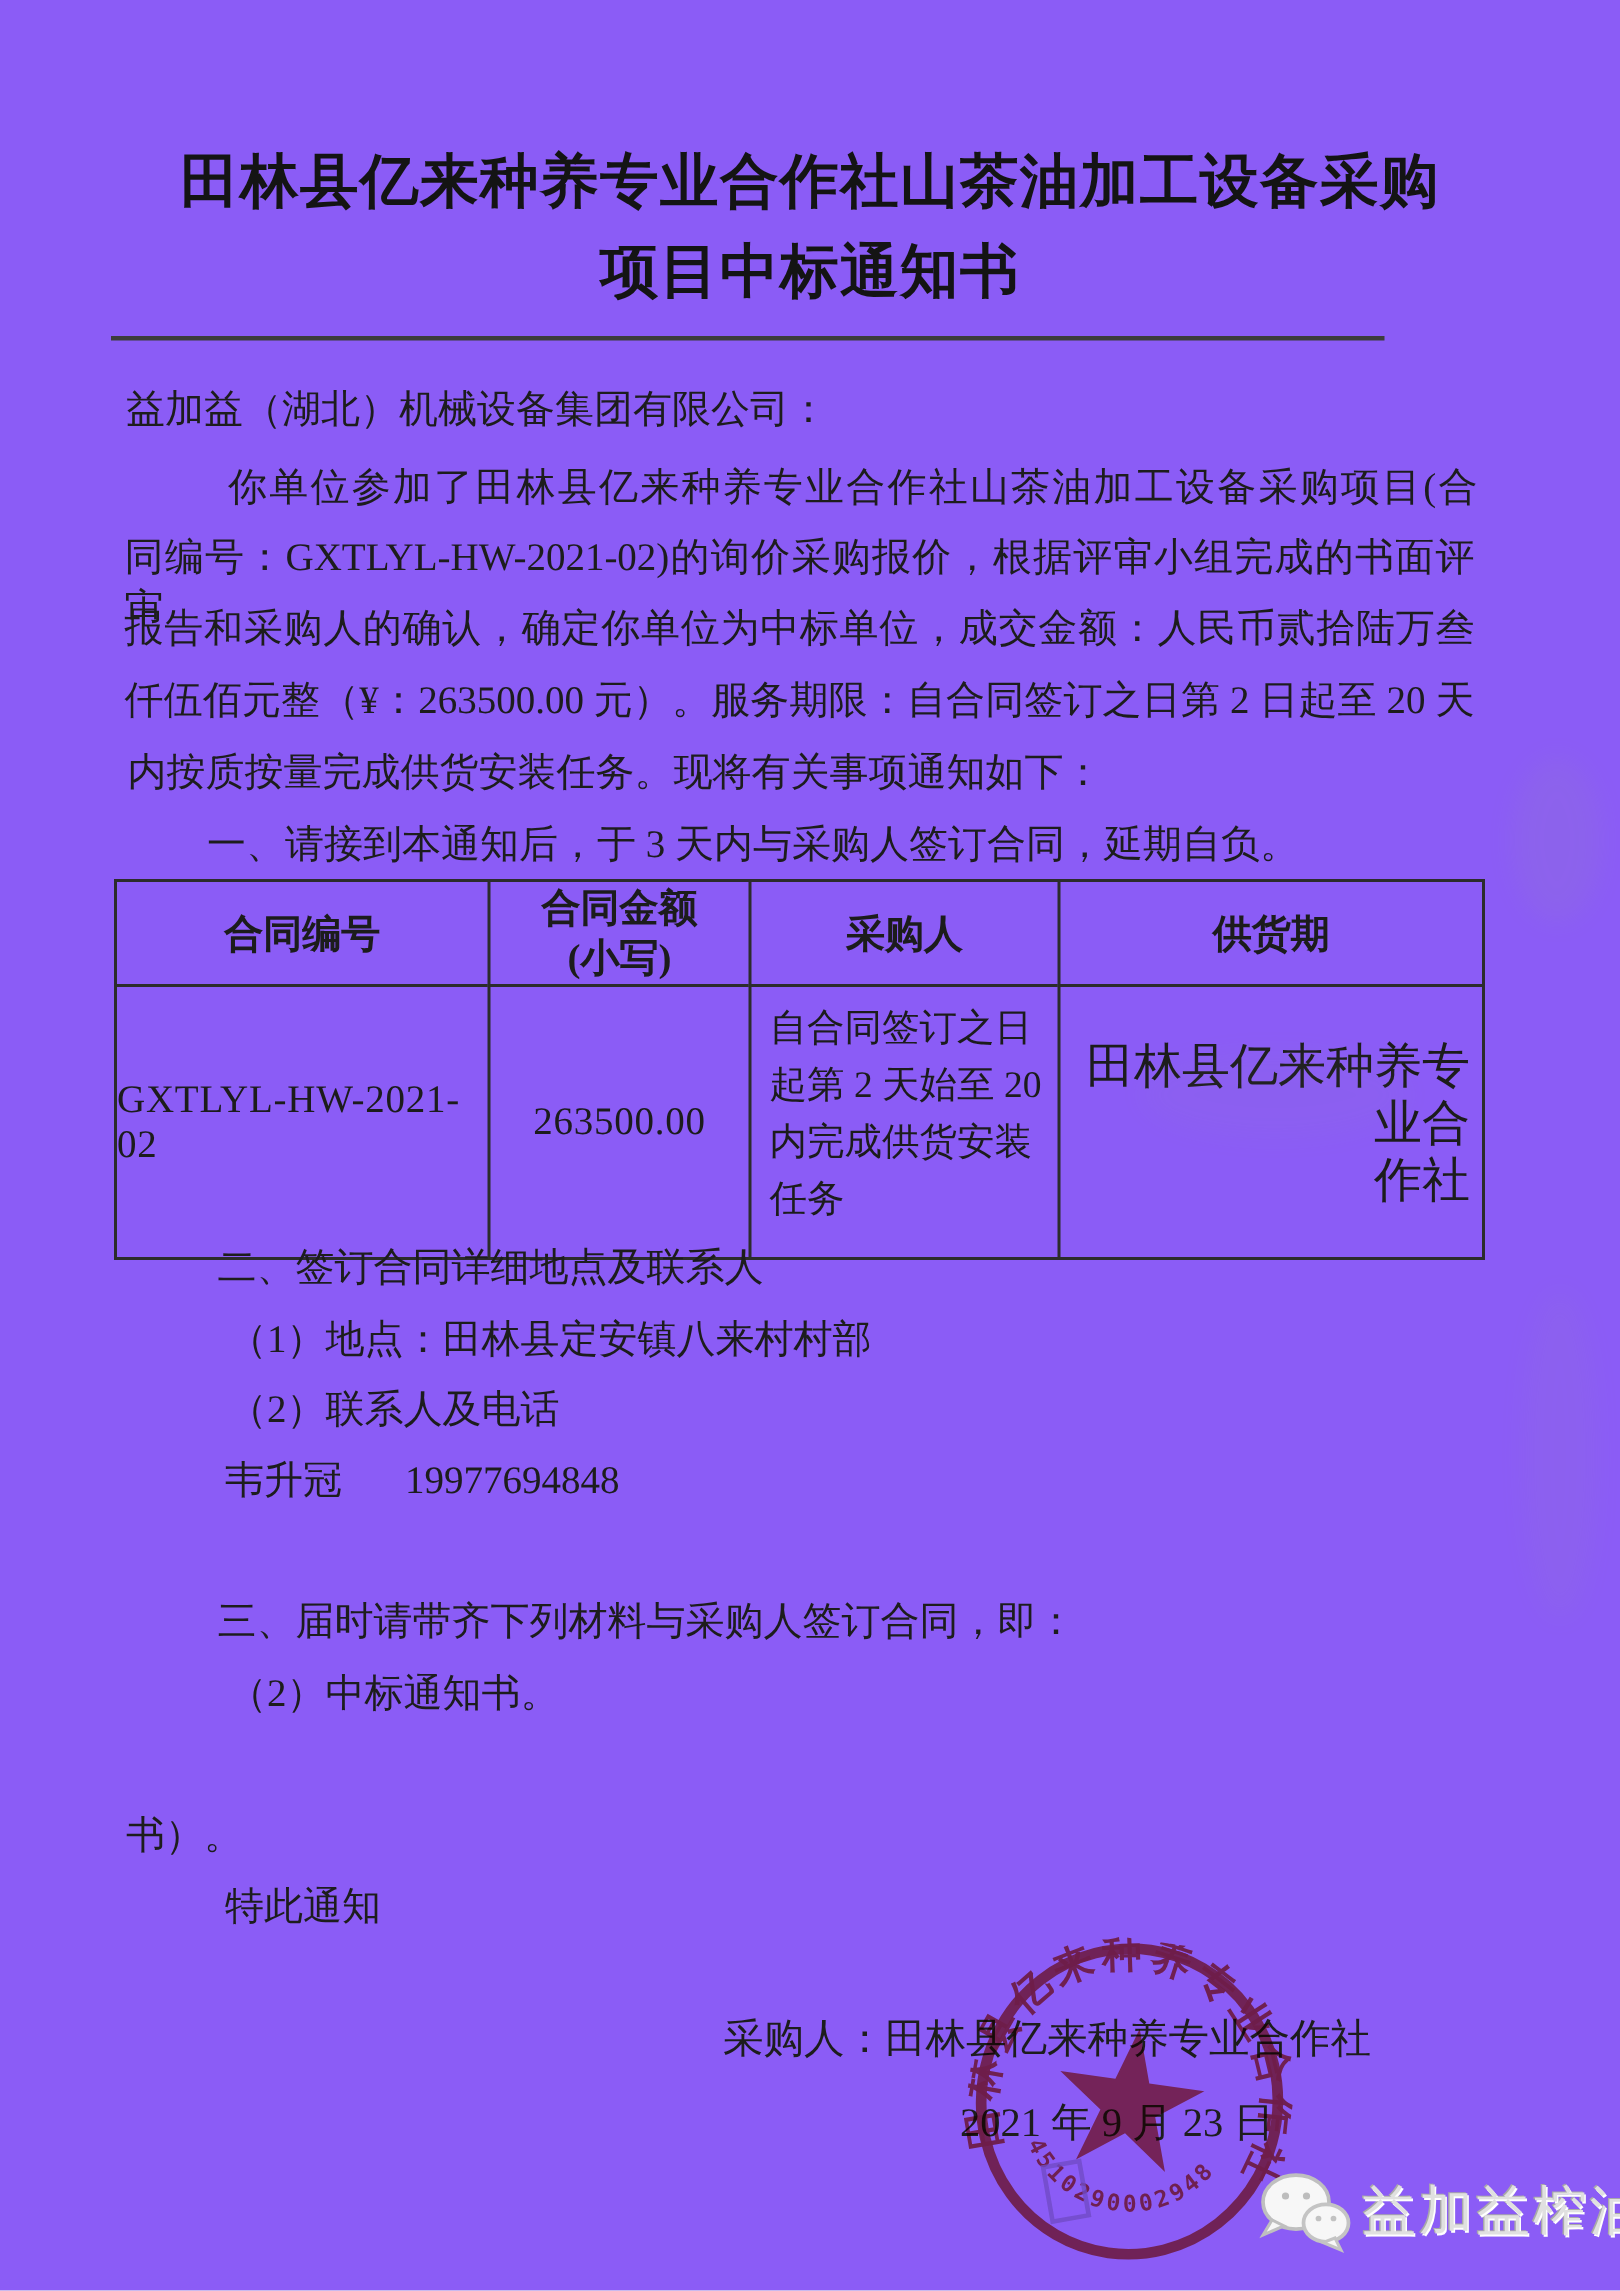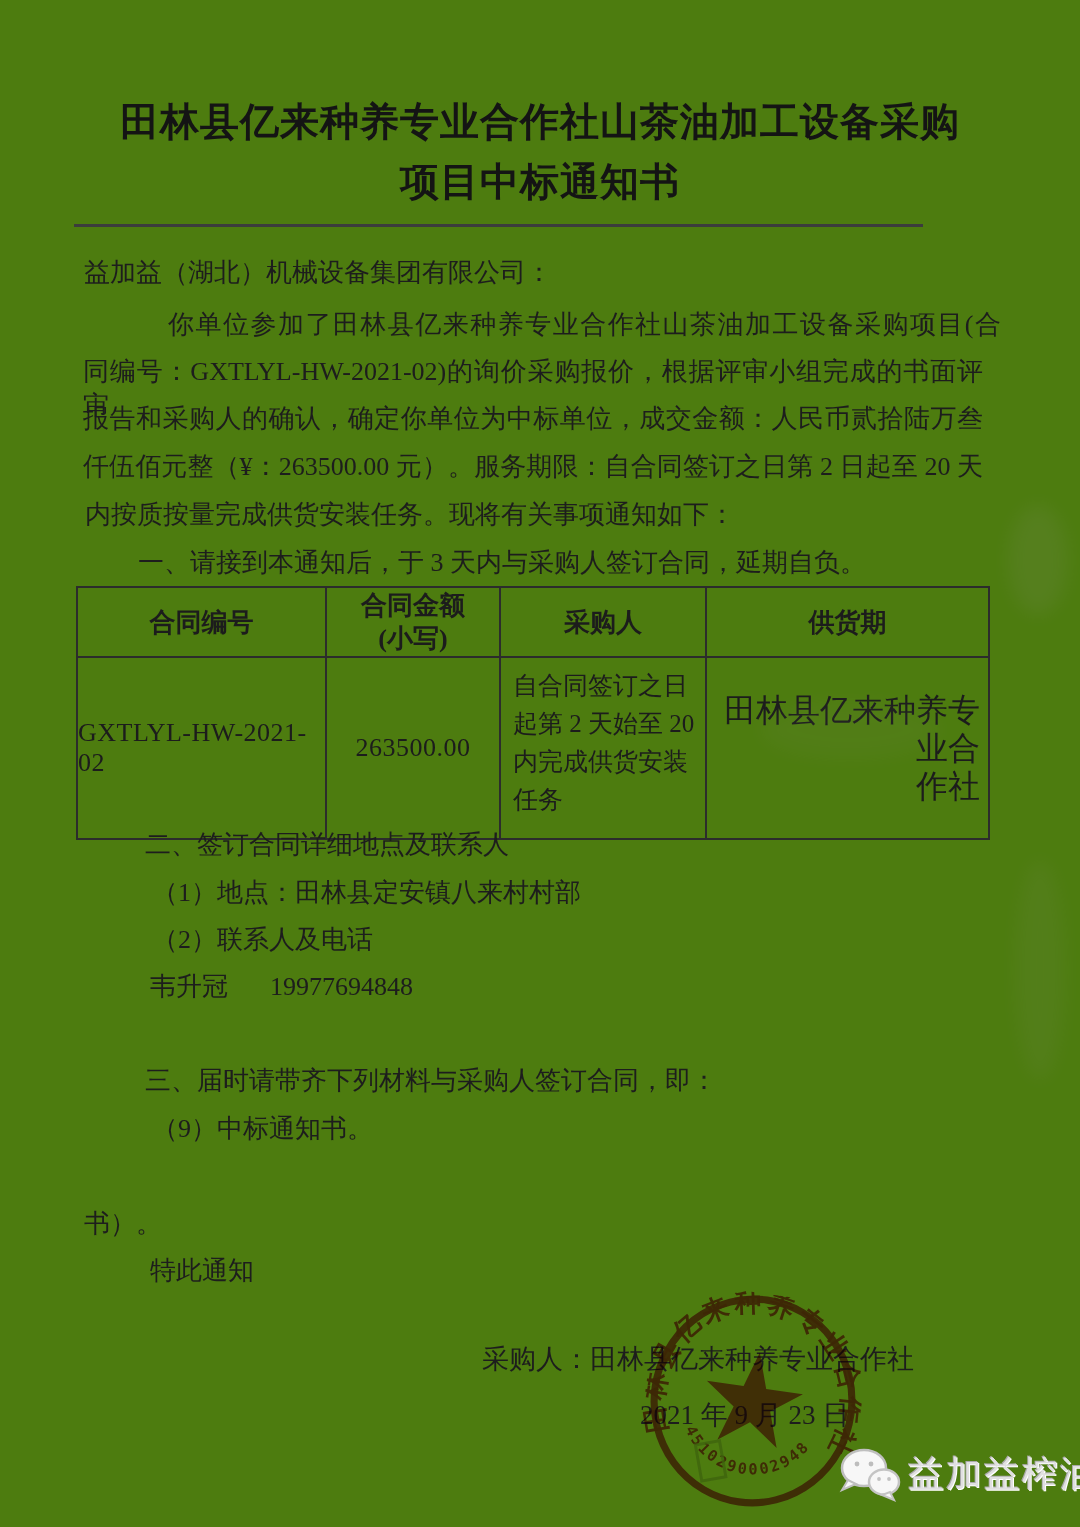--- a/index.html
+++ b/index.html
@@ -1,20 +1,20 @@
 <!DOCTYPE html>
 <html><head>
 <meta charset="utf-8">
 <style>
   html,body{margin:0;padding:0;background:#e8e8e8;}
   .page{
     position:relative;
     width:1080px;height:1527px;
     margin:0 auto;
-    background:#4d7c0f;
+    background:#8b5cf6;
     font-family:"Liberation Serif","DejaVu Serif",serif;
     color:#1d1d1d;
     overflow:hidden;
   }
   .title{
     position:absolute;top:92px;left:0;width:1080px;
     text-align:center;font-weight:bold;font-size:39px;
     line-height:60px;color:#141414;letter-spacing:1px;margin:0;
   }
   .title span{display:block;}
@@ -25,21 +25,21 @@
   .line{
     position:absolute;font-size:26px;line-height:34px;
     white-space:nowrap;color:#1d1d1d;
   }
   .jline{
     position:absolute;font-size:26px;line-height:34px;
     left:83px;width:900px;
     text-align:justify;text-align-last:justify;
     white-space:normal;color:#1d1d1d;
   }
-  .indent1{left:168px;width:833px;font-family:Liberation Serif, serif;}
+  .indent1{left:152px;width:833px;font-family:Liberation Serif, serif;}
   
   .ctable{
     position:absolute;top:586px;left:76px;width:914px;height:254px;
     border:2px solid #2c2c2c;box-sizing:border-box;
     display:grid;
     grid-template-columns:247px 174px 206px 1fr;
     grid-template-rows:70px 1fr;
     font-size:26px;color:#1c1c1c;
   }
   .ctable .cell{
@@ -127,21 +127,21 @@
 
   <div class="line" style="top:828px;left:145px">二、签订合同详细地点及联系人</div>
   <div class="line" style="top:876px;left:152px">（1）地点：田林县定安镇八来村村部</div>
   <div class="line" style="top:923px;left:152px">（2）联系人及电话</div>
 
   <div class="line" style="top:970px;left:150px">
     <span>韦升冠</span><span style="display:inline-block;width:42px"></span><span>19977694848</span>
   </div>
 
   <div class="line" style="top:1064px;left:145px">三、届时请带齐下列材料与采购人签订合同，即：</div>
-  <div class="line" style="top:1112px;left:152px">（9）中标通知书。</div>
+  <div class="line" style="top:1112px;left:152px">（2）中标通知书。</div>
   <div class="line" style="top:1207px;left:84px">书）。</div>
 
   <div class="line" style="top:1254px;left:150px">特此通知</div>
 
   <div class="line" style="top:1342px;left:482px;font-size:27px">采购人：田林县亿来种养专业合作社</div>
   <div class="line" style="top:1398px;left:640px;font-size:27px">2021 年 9 月 23 日</div>
 
   <div class="smudge" style="left:1008px;top:505px;width:60px;height:110px"></div>
   <div class="smudge" style="left:1015px;top:860px;width:50px;height:220px;opacity:0.07"></div>
   <div class="smudge" style="left:760px;top:700px;width:180px;height:60px;opacity:0.05"></div>

